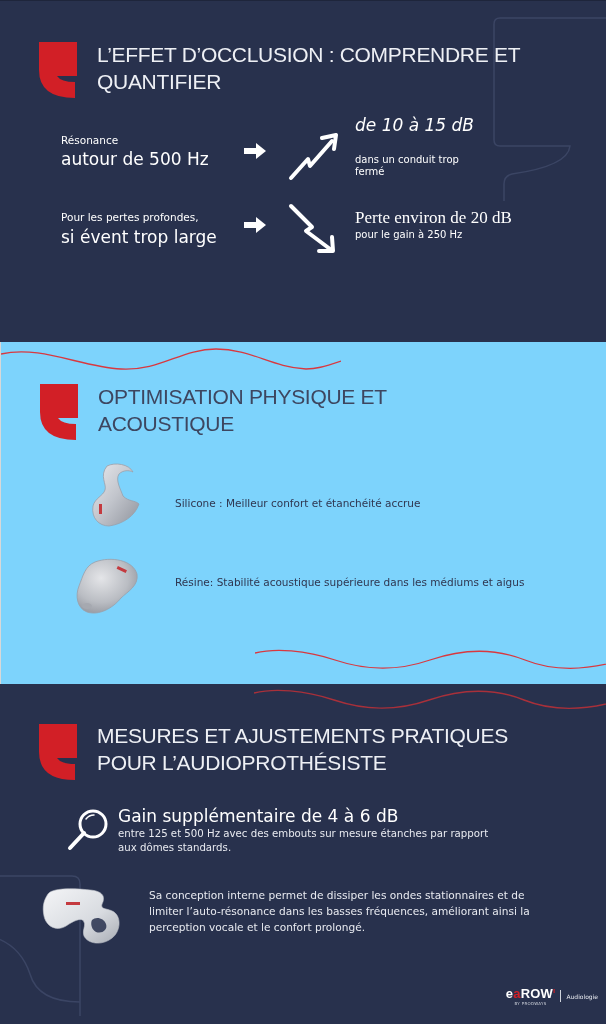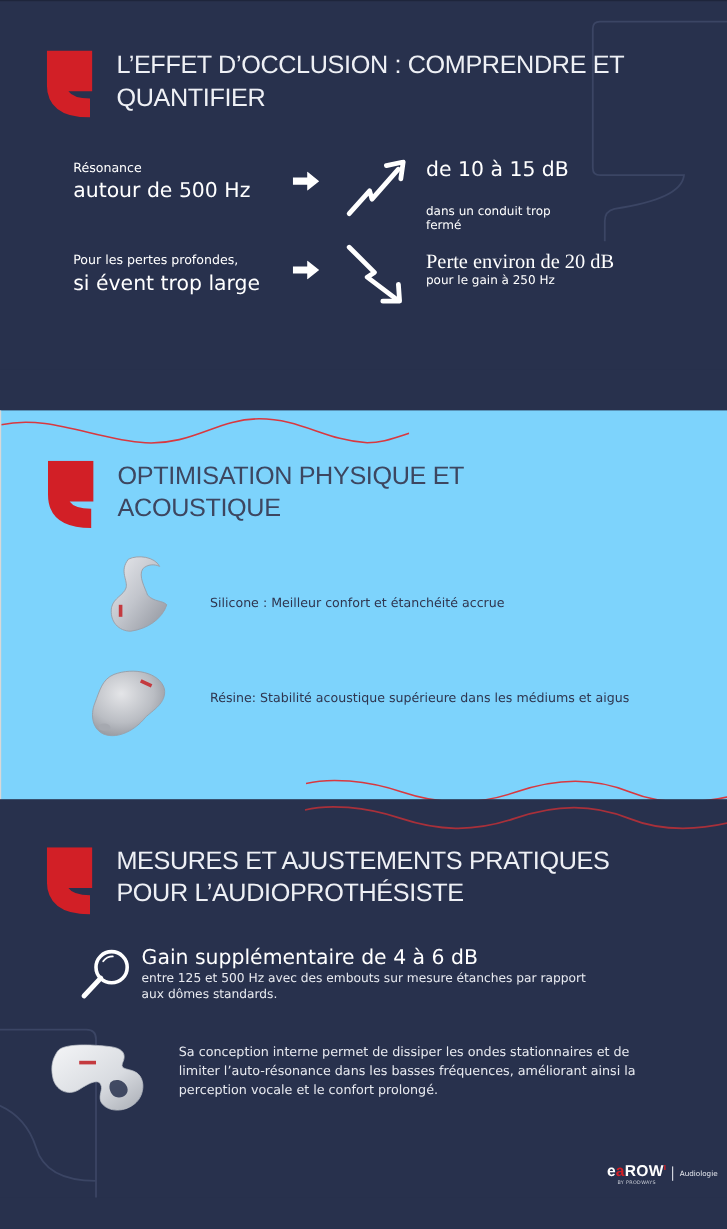--- a/index.html
+++ b/index.html
@@ -1,21 +1,21 @@
 <!DOCTYPE html>
 <html><head>
 <meta charset="utf-8">
 <style>
   * { margin:0; padding:0; box-sizing:border-box; }
   html, body { width:606px; height:1024px; overflow:hidden; background:#28314d; }
   body { font-family:"DejaVu Sans", sans-serif; position:relative; }
   .section { position:absolute; left:0; width:606px; overflow:hidden; }
   .s1 { top:0; height:308px; background:#28314d; border-top:1px solid #1e253b; }
   .s2 { top:342px; height:342px; background:#7dd3fc; border-left:1px solid #d8d8d8; }
-  .s3 { top:666px; height:332px; background:#28314d; }
+  .s3 { top:684px; height:332px; background:#28314d; }
   .wave { position:absolute; }
   .bigq { position:absolute; }
   .marker { position:absolute; width:38px; height:56px; }
   .title { position:absolute; font-family:"Liberation Sans", sans-serif; font-weight:300; font-size:21px; line-height:27px; letter-spacing:-0.3px; }
   .title.light { color:#eef0f5; }
   .title.dark { color:#3d4660; }
   .t-small { position:absolute; color:#ffffff; font-size:10.5px; line-height:13px; }
   .t-big { position:absolute; color:#ffffff; font-size:17px; line-height:21px; }
   .icon { position:absolute; }
   .mat-text { position:absolute; color:#2f3650; font-size:10.5px; }
@@ -49,22 +49,22 @@
 
   <div class="t-small" style="left:61px; top:133px;">Résonance</div>
   <div class="t-big" style="left:61px; top:148px;">autour de 500 Hz</div>
   <svg class="icon" style="left:244px; top:142px;" width="22" height="16" viewBox="0 0 22 16">
     <path d="M0 5 H12 V0 L22 8 L12 16 V11 H0 Z" fill="#ffffff"></path>
   </svg>
   <svg class="icon" style="left:288px; top:132px;" width="52" height="48" viewBox="0 0 52 48">
     <path d="M3 45 L20 26 L22 33 L44 8" fill="none" stroke="#ffffff" stroke-width="4" stroke-linecap="round" stroke-linejoin="round"></path>
     <path d="M34 5 L48 2 L46 16" fill="none" stroke="#ffffff" stroke-width="4" stroke-linecap="round" stroke-linejoin="round"></path>
   </svg>
-  <div class="t-big" style="left:355px; top:131px;">de 10 à 15 dB</div>
-  <div class="t-small" style="left:355px; top:153px; font-size:10px; line-height:12px;margin-top:17px;">
+  <div class="t-big" style="left:355px; top:114px;font-style:italic;">de 10 à 15 dB</div>
+  <div class="t-small" style="left:355px; top:153px; font-size:10px; line-height:12px;">
     <div>dans un conduit trop</div>
     <div>fermé</div>
   </div>
 
   <div class="t-small" style="left:61px; top:210px;">Pour les pertes profondes,</div>
   <div class="t-big" style="left:61px; top:226px;">si évent trop large</div>
   <svg class="icon" style="left:244px; top:216px;" width="22" height="16" viewBox="0 0 22 16">
     <path d="M0 5 H12 V0 L22 8 L12 16 V11 H0 Z" fill="#ffffff"></path>
   </svg>
   <svg class="icon" style="left:288px; top:202px;" width="50" height="52" viewBox="0 0 50 52">

